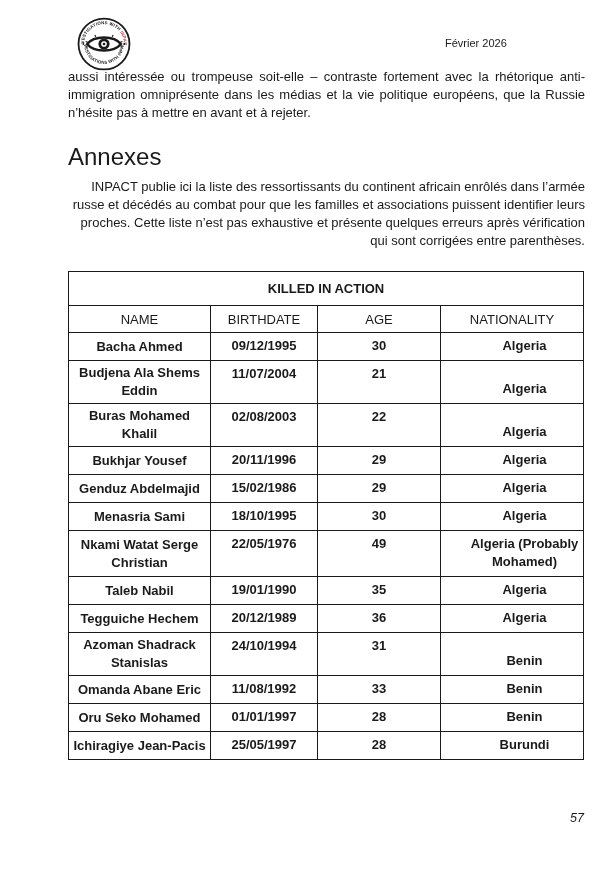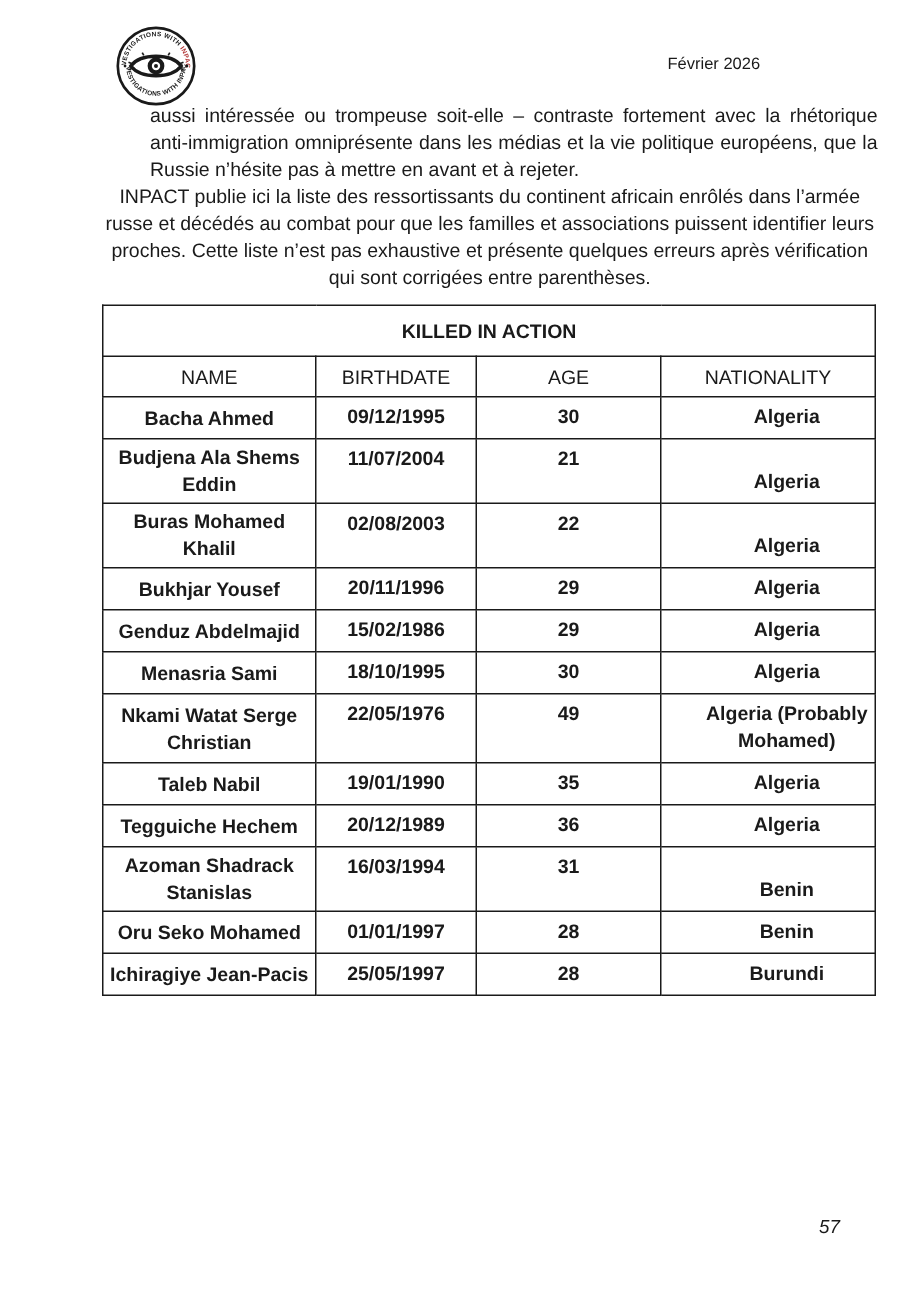--- a/index.html
+++ b/index.html
@@ -15,45 +15,45 @@
 
   .logo { position: absolute; left: 77px; top: 17px; width: 54px; height: 54px; }
   .logo svg { width: 100%; height: 100%; }
   .logo .arc-text { font-family: "Liberation Sans", sans-serif; font-size: 8.5px; font-weight: bold; letter-spacing: 0.4px; fill: #1a1a1a; }
   .logo .accent { fill: #b03030; }
 
   .date { position: absolute; left: 445px; top: 37px; font-size: 11px; }
 
   .content { position: absolute; left: 68px; top: 68px; width: 517px; }
   .content p { margin: 0; font-size: 13px; line-height: 18px; }
-  p.justified { text-align: justify; margin-left: 32px; }
+  p.justified { text-align: justify; }
   h1.annexes {
     font-size: 24px; font-weight: normal;
     margin: 22px 0 8px 0; line-height: 26px;
   }
-  .content p.plain { text-align: center; }
+  .content p.plain { text-align: right; }
 
   table.kia {
     border-collapse: collapse; table-layout: fixed;
-    width: 515px; margin-top: 9px;
+    width: 515px; margin-top: 21px;
   }
   table.kia th, table.kia td {
     border: 1.5px solid #1a1a1a;
     text-align: center; font-size: 13px;
     overflow: hidden;
   }
   th.title-cell { height: 31px; font-weight: bold; }
   tr.cols th { height: 24px; font-weight: normal; }
   tbody tr { height: 27px; }
   tbody td { padding: 4px 3px; line-height: 18px; font-weight: bold; }
   tbody td:nth-child(1) { vertical-align: middle; padding-top: 3px; padding-bottom: 3px; }
   tbody td:nth-child(2), tbody td:nth-child(3) { vertical-align: top; padding-top: 4px; }
   tbody td:nth-child(4) { vertical-align: bottom; padding-bottom: 5px; padding-left: 28px; }
 
-  .page-number { position: absolute; left: 546px; top: 811px; font-size: 12.5px; font-style: italic; }
+  .page-number { position: absolute; left: 570px; top: 811px; font-size: 12.5px; font-style: italic; }
 </style>
 </head>
 <body>
 
 <div class="page">
 
   <div class="logo">
     <svg viewBox="0 0 106 106">
       <circle cx="53" cy="53" r="50" fill="#ffffff" stroke="#1a1a1a" stroke-width="3.5"></circle>
       <defs>
@@ -83,20 +83,21 @@
         </g>
       </g>
     </svg>
   </div>
 
   <div class="date">Février 2026</div>
 
   <div class="content">
     <p class="justified">aussi intéressée ou trompeuse soit-elle – contraste fortement avec la rhétorique anti-immigration omniprésente dans les médias et la vie politique européens, que la Russie n’hésite pas à mettre en avant et à rejeter.</p>
 
+    <h1 class="annexes">Annexes</h1>
 
     <p class="plain">INPACT publie ici la liste des ressortissants du continent africain enrôlés dans l’armée russe et décédés au combat pour que les familles et associations puissent identifier leurs proches. Cette liste n’est pas exhaustive et présente quelques erreurs après vérification qui sont corrigées entre parenthèses.</p>
 
     <table class="kia">
       <colgroup>
         <col style="width:142px">
           <col style="width:107px">
           <col style="width:123px">
           <col style="width:143px">
       </colgroup>
@@ -161,22 +162,28 @@
             <td>Algeria</td>
           </tr>
           <tr>
             <td>Tegguiche Hechem</td>
             <td>20/12/1989</td>
             <td>36</td>
             <td>Algeria</td>
           </tr>
           <tr>
             <td>Azoman Shadrack Stanislas</td>
-            <td>16/03/1994</td>
+            <td>24/10/1994</td>
             <td>31</td>
+            <td>Benin</td>
+          </tr>
+          <tr>
+            <td>Omanda Abane Eric</td>
+            <td>11/08/1992</td>
+            <td>33</td>
             <td>Benin</td>
           </tr>
           <tr>
             <td>Oru Seko Mohamed</td>
             <td>01/01/1997</td>
             <td>28</td>
             <td>Benin</td>
           </tr>
           <tr>
             <td>Ichiragiye Jean-Pacis</td>

